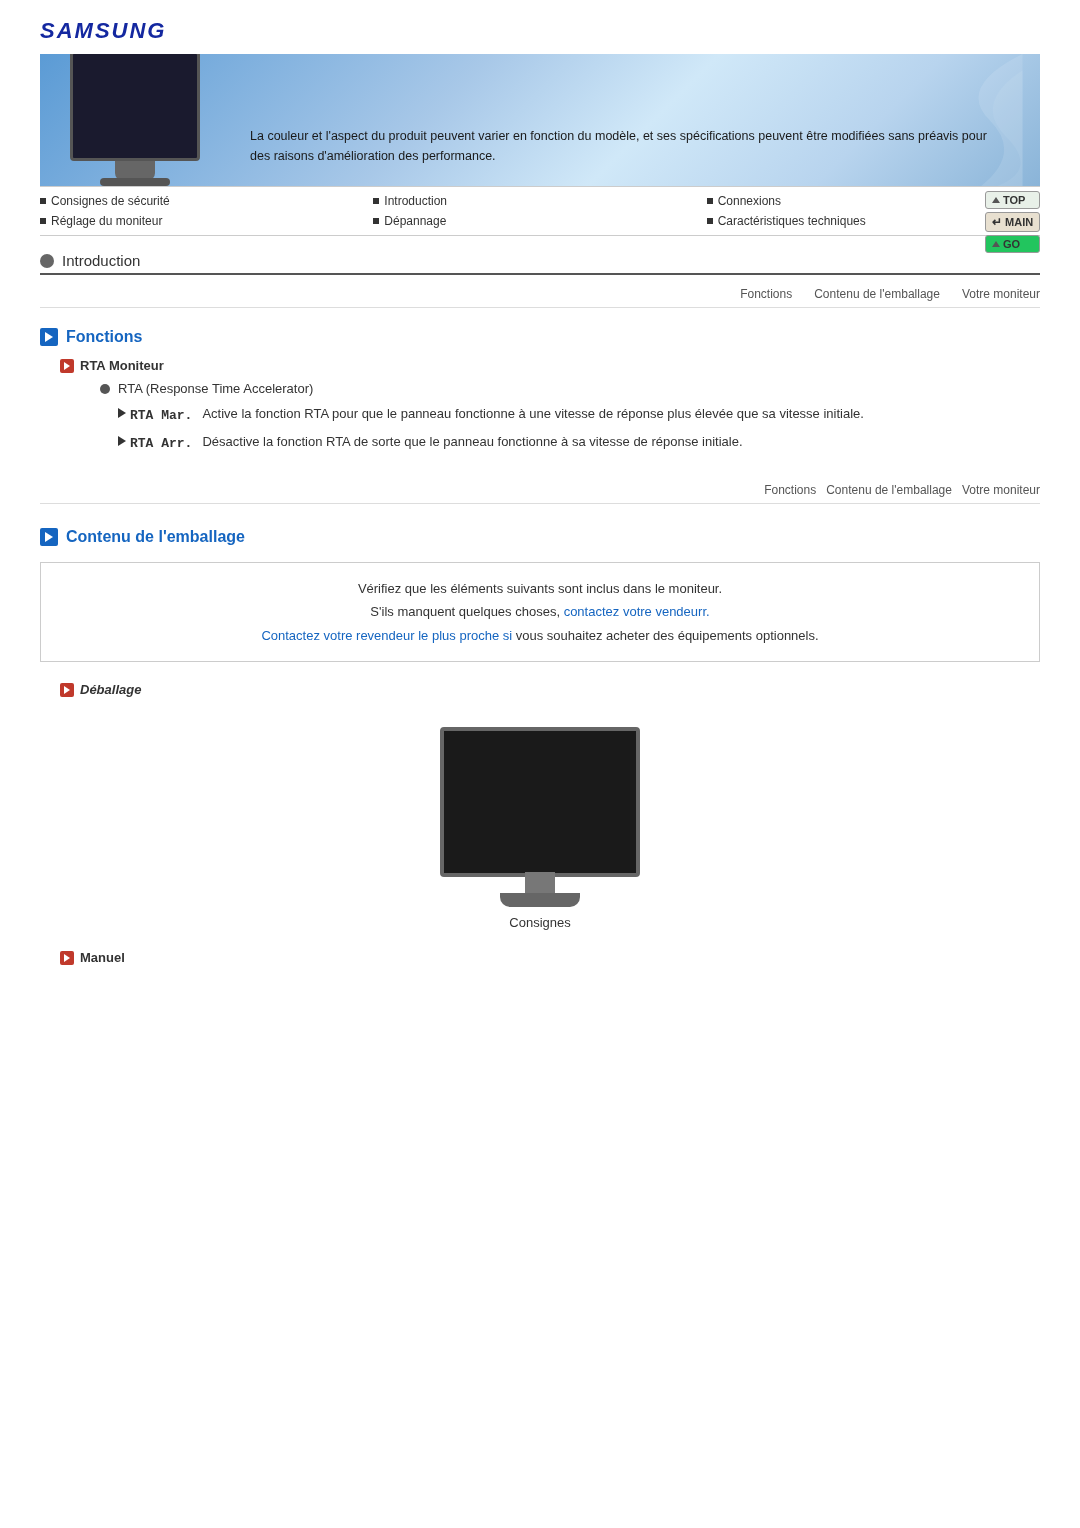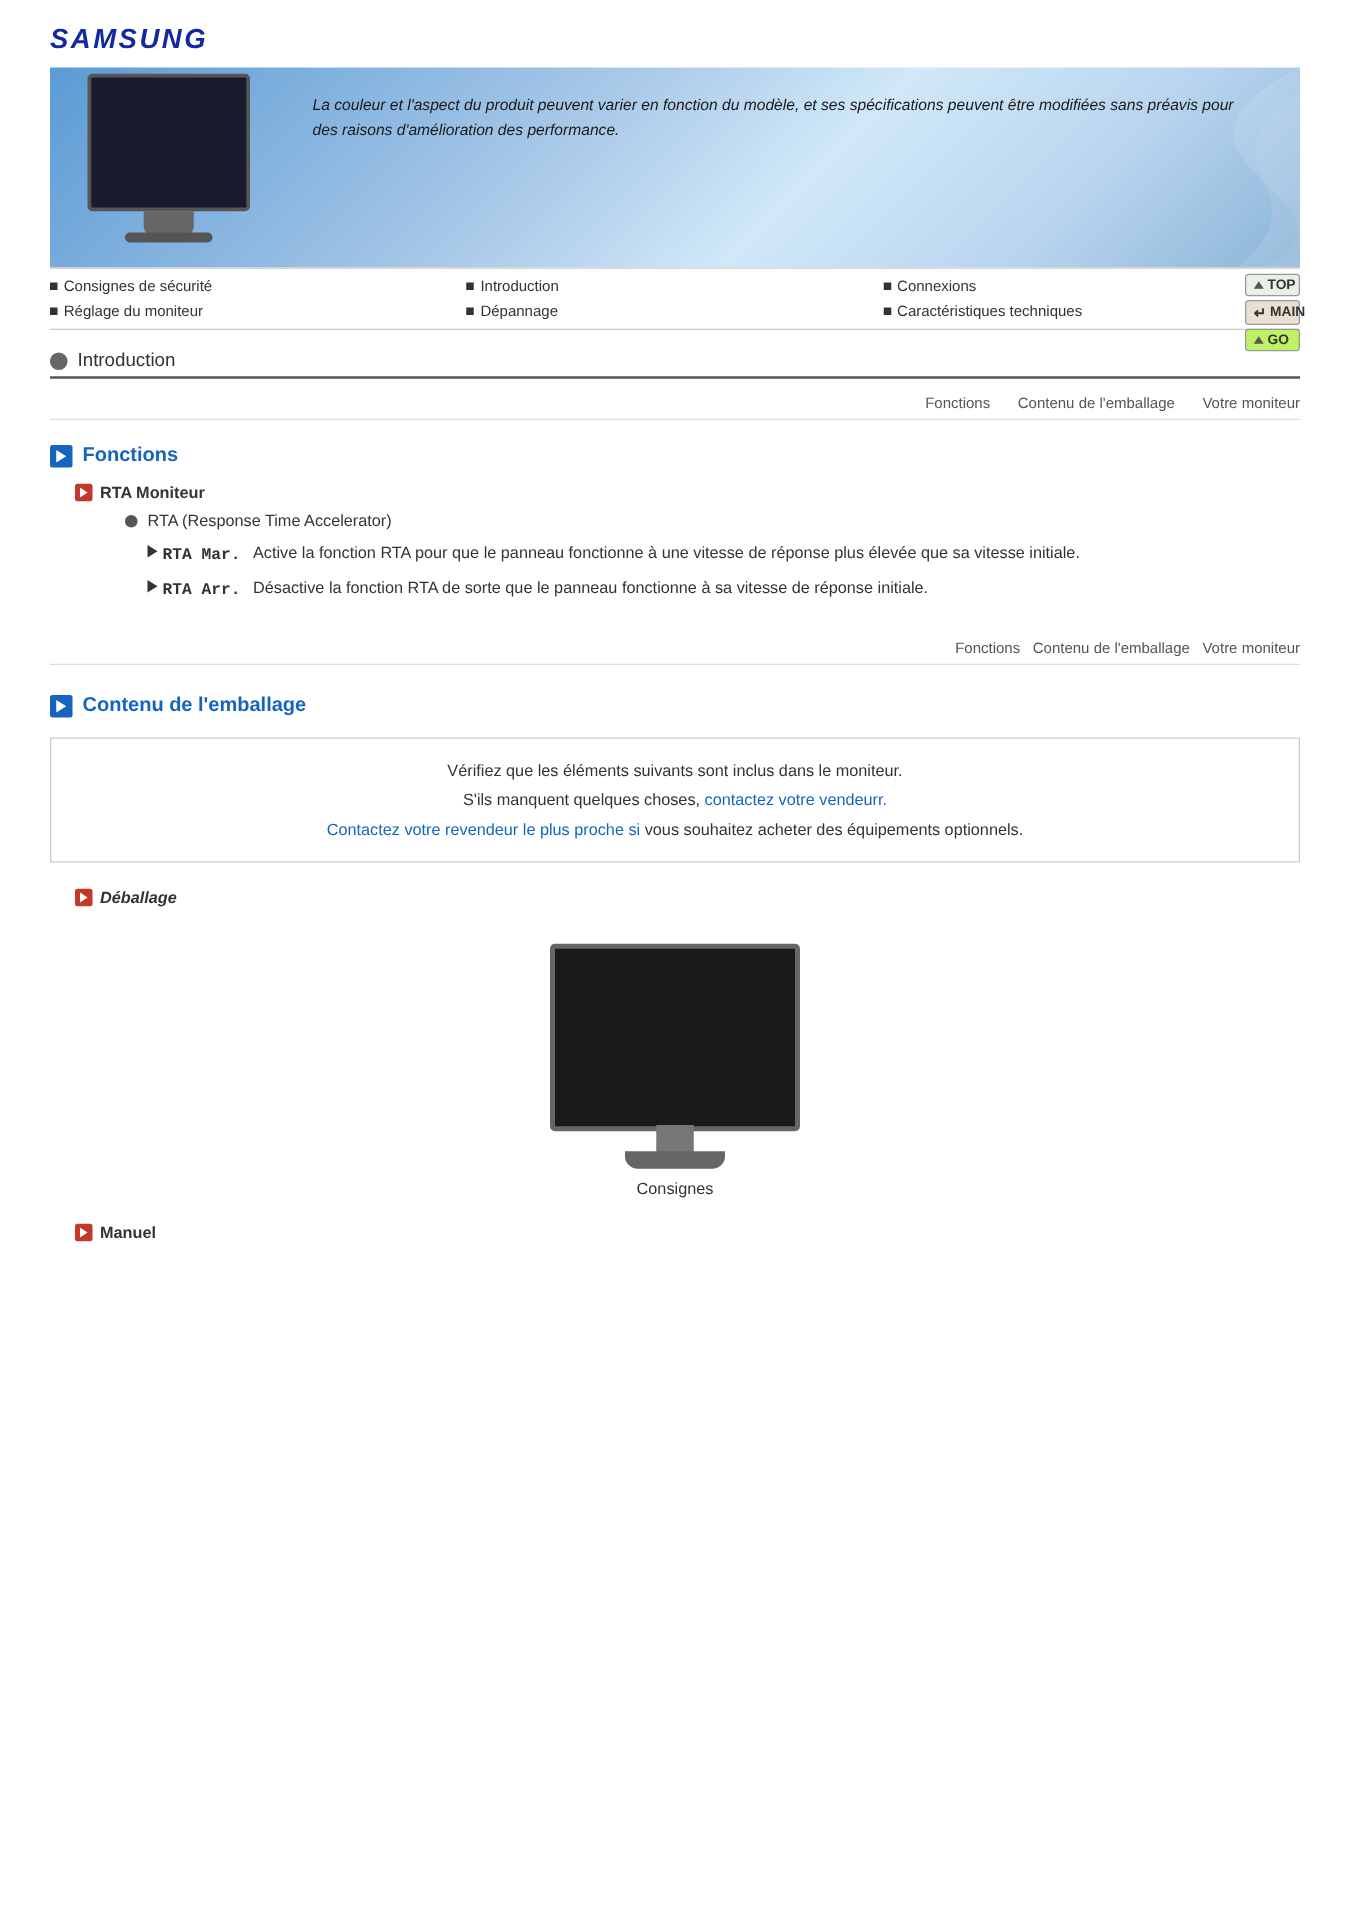--- a/index.html
+++ b/index.html
@@ -22,27 +22,26 @@
       font-size: 22px;
       color: #1428A0;
       letter-spacing: 2px;
       text-transform: uppercase;
       font-style: italic;
     }
 
     
     .banner {
       margin: 10px 40px 0 40px;
-      height: 160px;
+      height: 132px;
       background: linear-gradient(135deg, #5b9bd5 0%, #a8c8e8 40%, #d0e8f8 60%, #b8d4ee 80%, #8ab4d8 100%);
       display: flex;
-      align-items: flex-start;
+      align-items: flex-end;
       overflow: hidden;
       position: relative;
-      font-style: italic;
     }
     .banner-monitor {
       width: 160px;
       height: 140px;
       margin-left: 20px;
       flex-shrink: 0;
       position: relative;
     }
     .monitor-screen {
       width: 130px;
@@ -132,25 +131,25 @@
     .side-btn {
       display: flex;
       align-items: center;
       gap: 3px;
       font-size: 11px;
       font-weight: bold;
       padding: 2px 6px;
       border: 1px solid #999;
       border-radius: 3px;
       cursor: pointer;
-      width: 44px;
+      width: 55px;
     }
     .side-btn.top { background: #e8f0e8; color: #333; }
     .side-btn.main { background: #e8e0d0; color: #333; }
-    .side-btn.go { background: #bef264; color: #333; }
+    .side-btn.go { background: #22c55e; color: #333; }
     .btn-arrow-up { 
       width: 0; height: 0;
       border-left: 4px solid transparent;
       border-right: 4px solid transparent;
       border-bottom: 6px solid #555;
     }
     .btn-arrow-return {
       font-size: 12px;
     }
 

